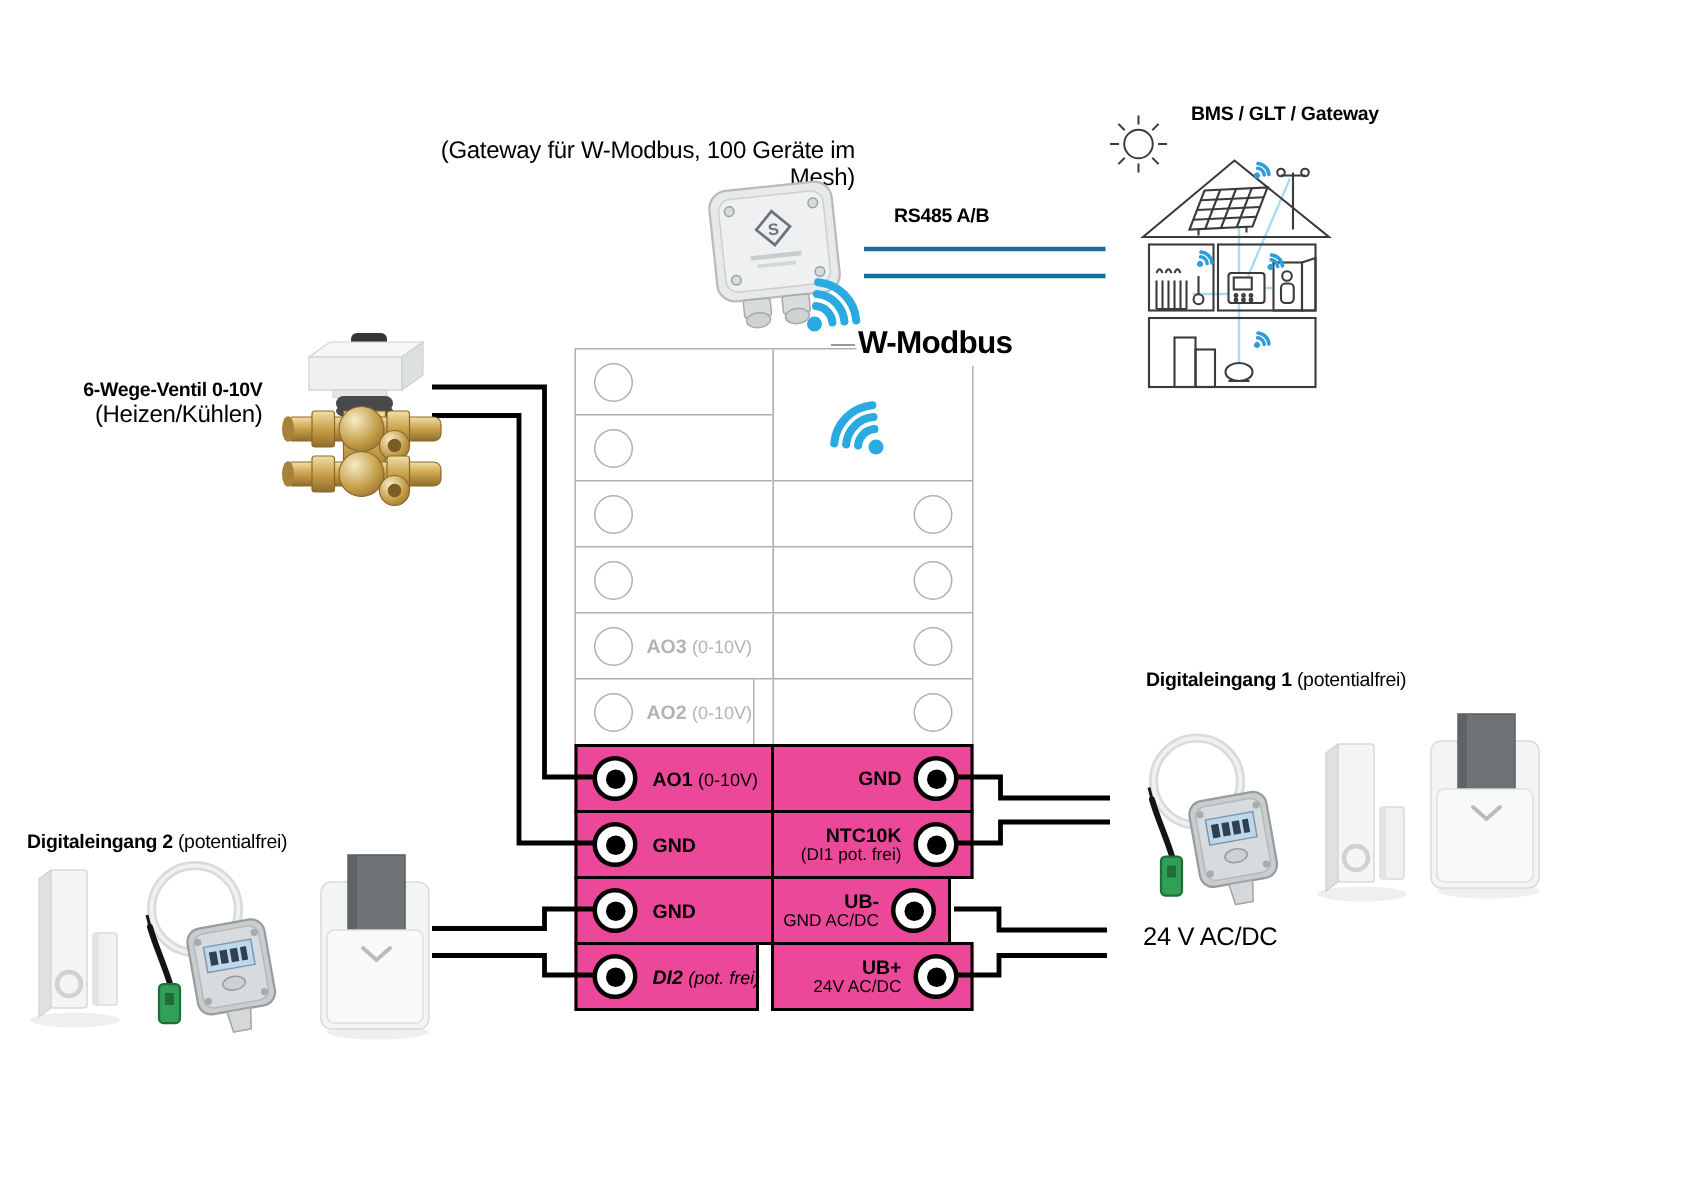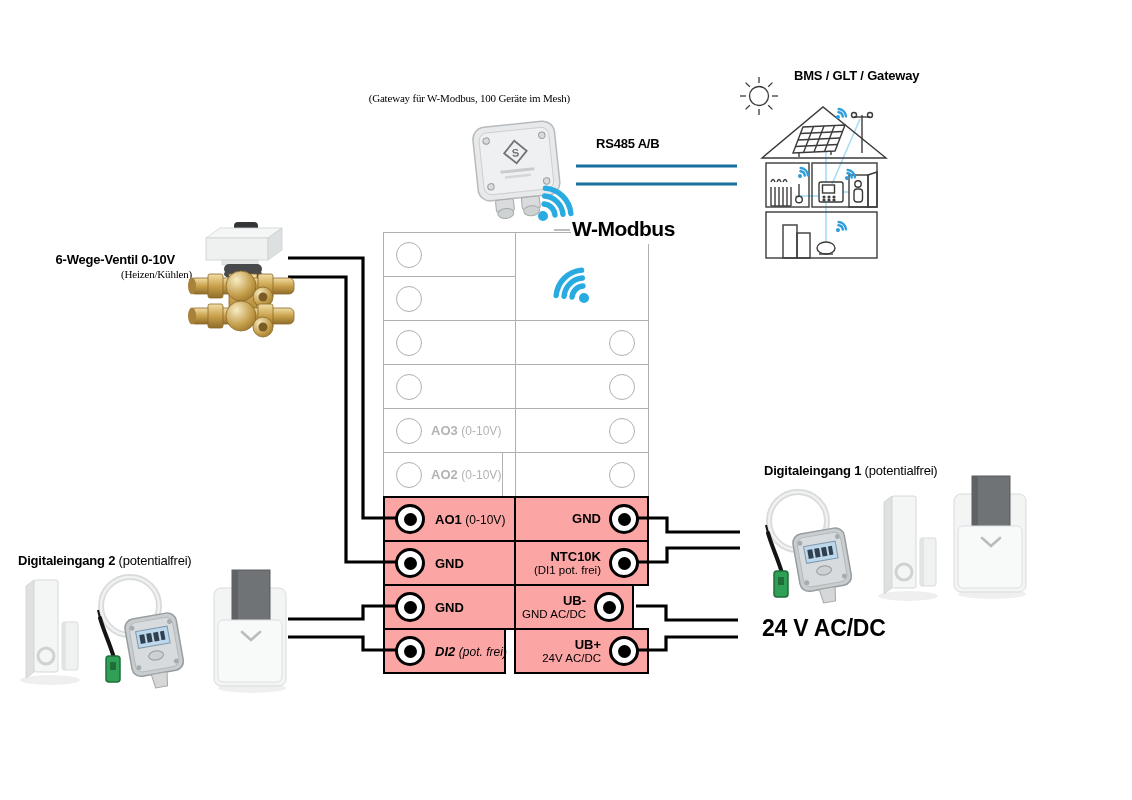--- a/index.html
+++ b/index.html
@@ -1,49 +1,49 @@
 <!DOCTYPE html>
 <html><head>
 <meta charset="utf-8">
 <style>
   html,body{margin:0;padding:0;background:#fff;}
   .canvas{position:relative;width:1132px;height:800px;background:#fff;overflow:hidden;
           font-family:"Liberation Sans","DejaVu Sans",sans-serif;color:#000;}
   .abs{position:absolute;}
   .b{font-weight:700;}
   .t13{font-size:13px;letter-spacing:-0.2px;}
-  .t12{font-size:11px;letter-spacing:-0.2px;font-family:Liberation Serif, serif;}
+  .t12{font-size:16px;letter-spacing:-0.2px;}
   .ralign{text-align:right;}
   .center{}
 
   
   .tblock{position:absolute;left:383px;top:232px;width:266px;height:442px;padding-left:33px;}
   .gcell{position:absolute;box-sizing:border-box;border:1.5px solid #b0b0b0;background:#fff;
          display:flex;align-items:center;}
   .gcell.right{justify-content:flex-end;}
   .gcirc{width:24px;height:24px;border:1.5px solid #b0b0b0;border-radius:50%;flex:none;background:#fff;}
   .glabel{margin-left:9px;color:#b3b3b3;white-space:nowrap;font-size:13px;}
   .glabel .sub{font-weight:400;font-size:12px;}
-  .acell{position:absolute;box-sizing:border-box;border:2px solid #000;background:#fca5a5;
+  .acell{position:absolute;box-sizing:border-box;border:2px solid #000;background:#ec4899;
          display:flex;align-items:center;}
   .acell.left{padding-left:10px;}
   .acell.right{justify-content:flex-end;padding-right:8px;}
   .term{width:24px;height:24px;border:3px solid #000;border-radius:50%;background:#fff;
         position:relative;z-index:6;flex:none;}
   .term::after{content:"";position:absolute;left:50%;top:50%;width:13px;height:13px;
         margin:-6.5px 0 0 -6.5px;border-radius:50%;background:#000;}
   .tlab{margin-left:10px;white-space:nowrap;font-size:13px;}
   .tlab .sub{font-weight:400;font-size:12px;}
   .r2{margin-right:8px;text-align:right;}
   .r2 .l1{font-size:13px;font-weight:700;line-height:14px;}
   .r2 .l2{font-size:11.5px;font-weight:400;line-height:12px;}
 
   .wmodbus{position:absolute;left:571px;top:216px;font-size:21px;font-weight:700;
            letter-spacing:-0.5px;background:#fff;padding:0 3px 2px 1px;z-index:3;line-height:26px;}
-  .power{position:absolute;left:762px;top:615px;font-size:23px;font-weight:700;letter-spacing:-0.2px;}
+  .power{position:absolute;left:762px;top:615px;font-size:17px;font-weight:400;letter-spacing:-0.2px;}
   svg{display:block;}
 </style>
 </head>
 <body>
 
 <div class="canvas">
 
   <svg class="abs" style="left:0;top:0;z-index:4;pointer-events:none;" width="1132" height="800" viewBox="0 0 1132 800">
 
     <line x1="576" y1="166" x2="737" y2="166" stroke-width="3" stroke="#17719f"></line>
@@ -300,21 +300,21 @@
     <div class="acell right" style="left:131px;top:396px;width:135px;height:46px;">
       <span class="r2">
           <div class="l1">UB+</div>
           <div class="l2">24V AC/DC</div>
         </span>
       <span class="term"></span>
     </div>
   </div>
 
   <div class="abs t13 b ralign" style="left:15px;top:252px;width:160px;">6-Wege-Ventil 0-10V</div>
-  <div class="abs t12 ralign" style="left:32px;top:268px;width:160px;text-align:right;">(Heizen/Kühlen)</div>
+  <div class="abs t12 ralign" style="left:15px;top:268px;width:160px;text-align:right;">(Heizen/Kühlen)</div>
 
   <svg class="abs" style="left:182px;top:220px;z-index:5;" width="118" height="140" viewBox="0 0 118 140">
     <defs>
       <linearGradient id="brassV" x1="0" y1="0" x2="0" y2="1">
         <stop offset="0" stop-color="#f1dfa6"></stop>
           <stop offset="0.5" stop-color="#caa14b"></stop>
           <stop offset="1" stop-color="#8f6d2a"></stop>
       </linearGradient>
       <radialGradient id="brassR" cx="0.35" cy="0.3" r="0.9">
         <stop offset="0" stop-color="#f7ecc4"></stop>
@@ -387,21 +387,21 @@
 
   <svg class="abs" style="left:206px;top:564px;z-index:5;" width="90" height="132" viewBox="0 0 90 132">
     <ellipse cx="46" cy="124" rx="34" ry="5" fill="#efefef"></ellipse>
     <rect x="8" y="24" width="72" height="98" rx="7" fill="#f3f4f4" stroke="#d9dbdb"></rect>
     <rect x="26" y="6" width="38" height="54" fill="#6f7376" stroke="#595d60"></rect>
     <rect x="26" y="6" width="6" height="54" fill="#5f6366"></rect>
     <rect x="12" y="56" width="64" height="62" rx="5" fill="#f8f9f9" stroke="#dcdee0"></rect>
     <polyline points="36,68 45,76 54,68" fill="none" stroke="#b9bbbc" stroke-width="2.6" stroke-linecap="round"></polyline>
   </svg>
 
-  <div class="abs t13" style="left:764px;top:463px;">
+  <div class="abs t13" style="left:764px;top:445px;">
     <span class="b">Digitaleingang 1</span><span> (potentialfrei)</span>
   </div>
 
   <svg class="abs" style="left:758px;top:481px;z-index:5;" width="105" height="128" viewBox="0 0 105 128">
     <circle cx="40" cy="40" r="29" fill="none" stroke="#d8dadb" stroke-width="6"></circle>
     <circle cx="40" cy="40" r="29" fill="none" stroke="#f0f1f1" stroke-width="2.5"></circle>
     <g transform="rotate(-10 62 78)">
       <rect x="38" y="50" width="52" height="58" rx="9" fill="#c9cdd0" stroke="#979c9f" stroke-width="1.5"></rect>
       <rect x="42" y="54" width="44" height="50" rx="7" fill="#d7dbde" stroke="#b3b8ba"></rect>
       <circle cx="45" cy="59" r="2.4" fill="#a6abad"></circle>

